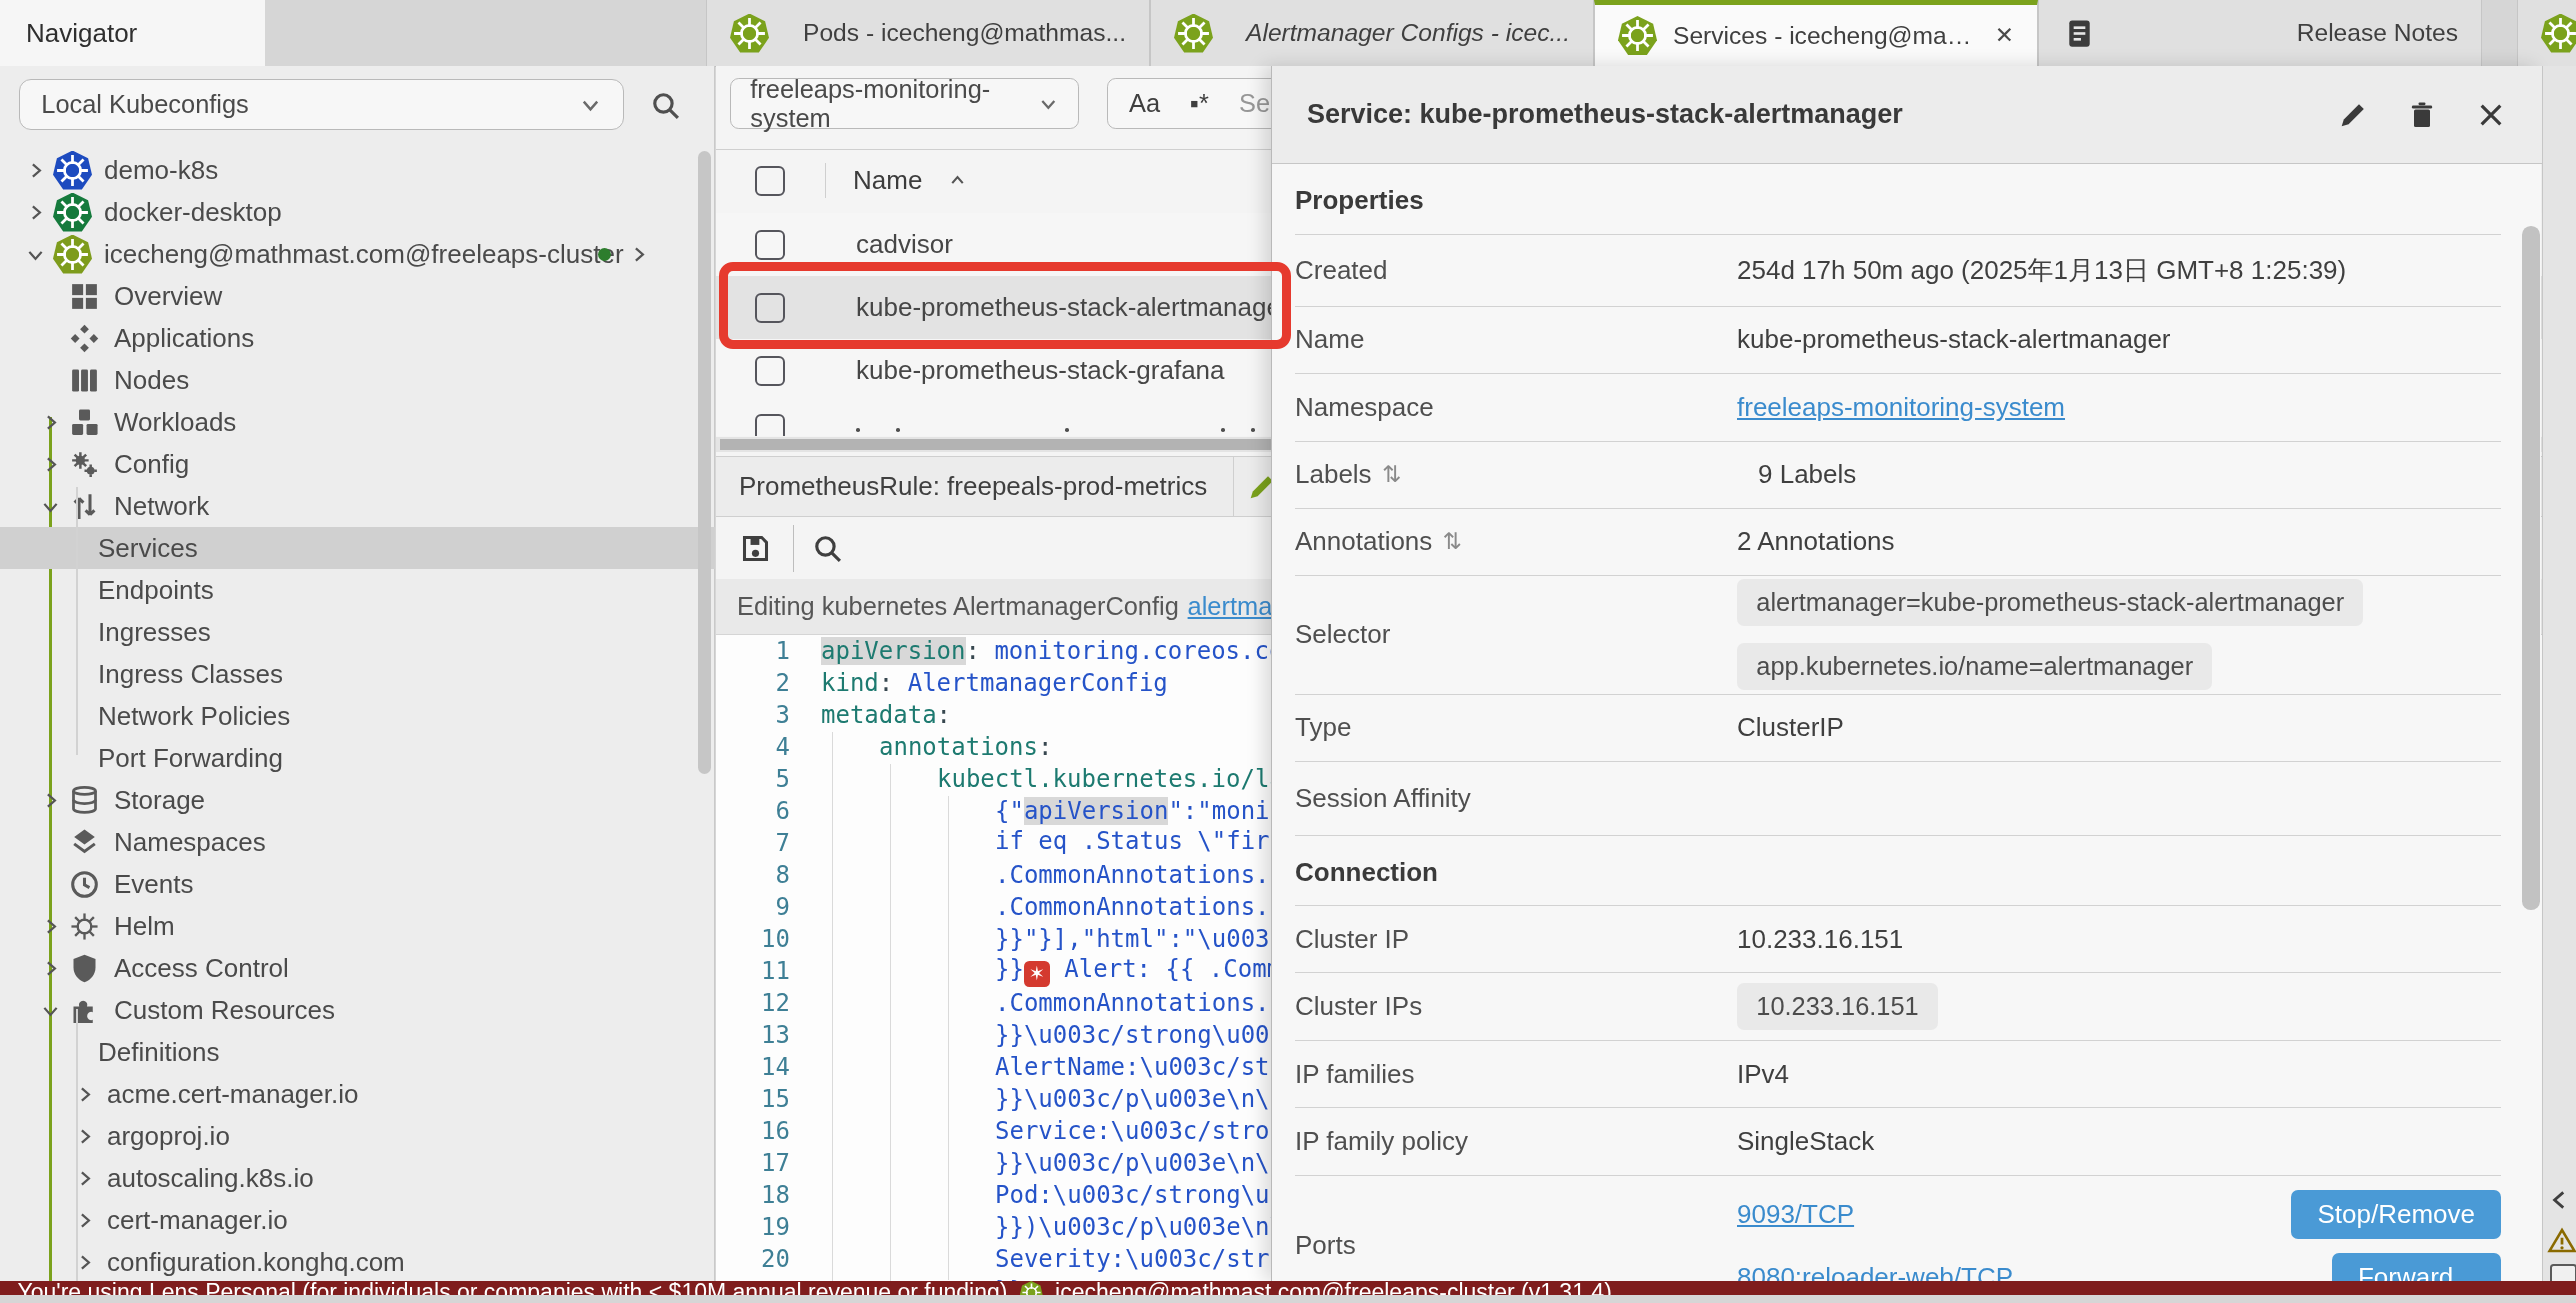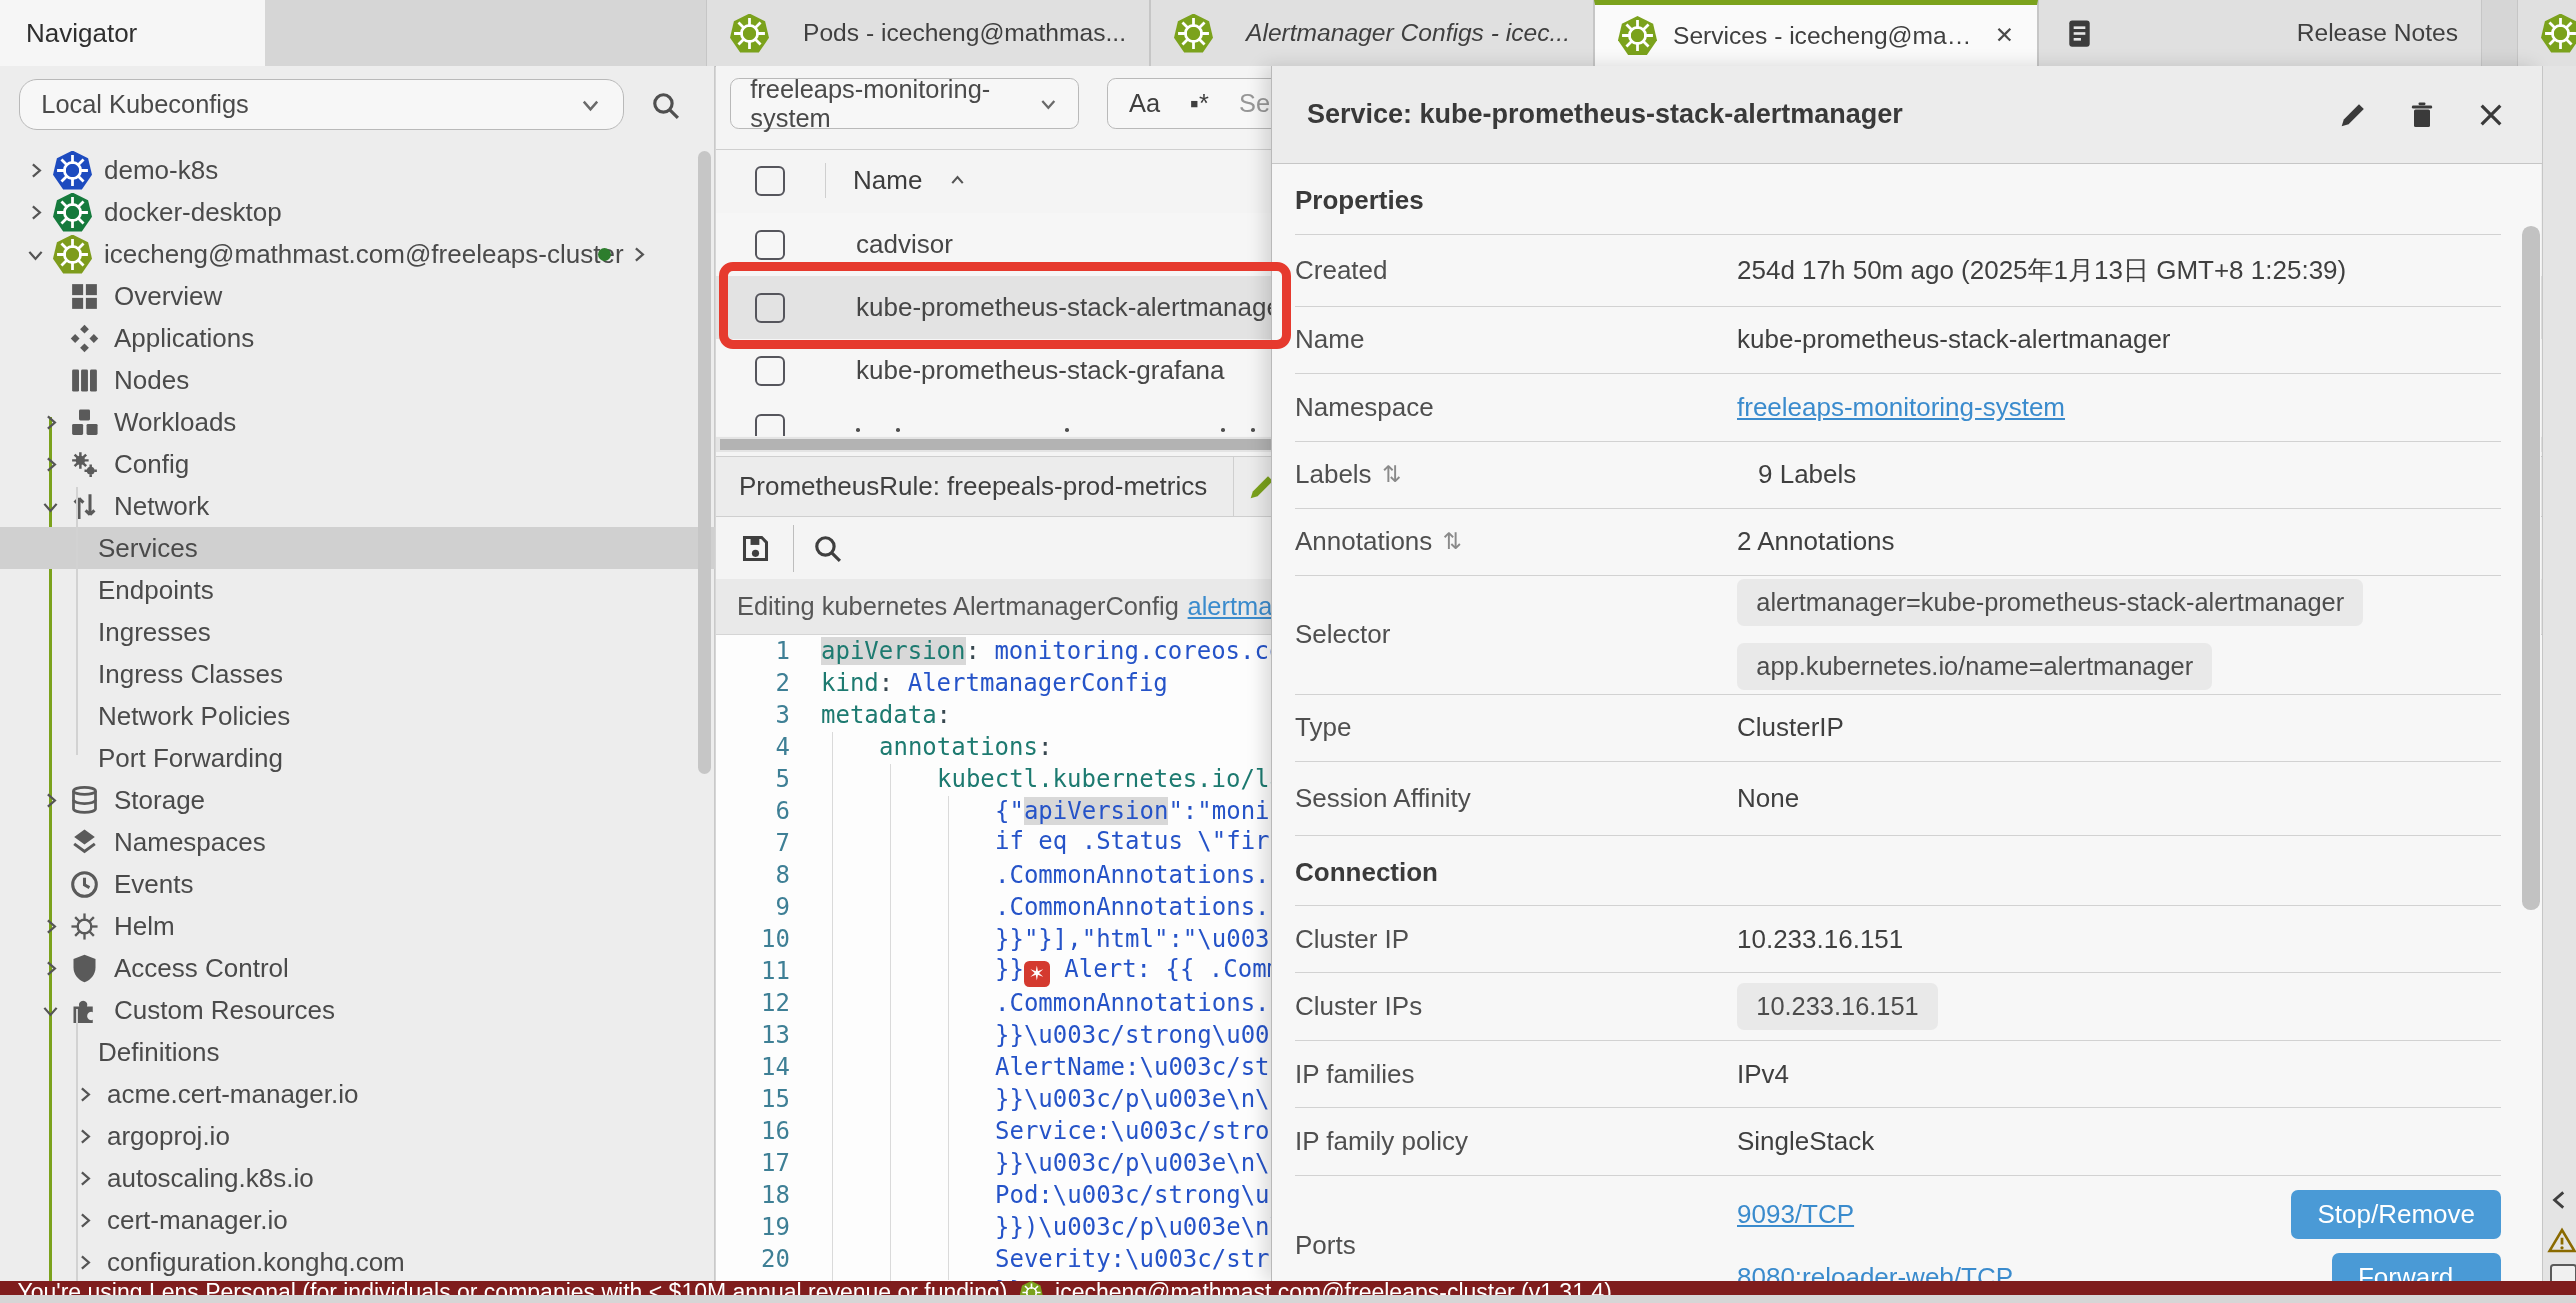--- a/index.html
+++ b/index.html
@@ -19,21 +19,21 @@
   .tab.active{background:#fafafa;border-top:5.3px solid #7ba21c;}
   .tab.italic .tab-label{font-style:italic;}
   .tab-label{white-space:nowrap;overflow:hidden;text-overflow:ellipsis;flex:1;}
   .tab-close{font-size:23px;color:#4a4a4a;margin-left:5.3px;}
   .k8s-badge{width:39px;height:39px;flex:0 0 39px;display:flex;align-items:center;justify-content:center;
              clip-path:polygon(50% 0%,90% 20%,100% 62%,74% 100%,26% 100%,0% 62%,10% 20%);}
   .doc-badge{width:35px;height:39px;flex:0 0 35px;color:#3c3c3c;}
 
   
   #sidebar{left:0;top:66px;width:715px;height:1215px;background:#ededed;border-right:0.9px solid #c9c9c9;box-sizing:border-box;}
-  #kubesel{left:19.3px;top:13px;width:605px;height:51px;background:#f7f7f7;border:1.8px solid #b9b9b9;border-radius:18px;
+  #kubesel{left:19.3px;top:13px;width:605px;height:51px;background:#f7f7f7;border:1.8px solid #b9b9b9;border-radius:12px;
            display:flex;align-items:center;justify-content:space-between;padding:0 21px;box-sizing:border-box;
            font-size:25.4px;color:#4a4a4a;}
   #sidebar-search{left:649px;top:23px;width:33px;height:33px;color:#4f4f4f;}
   #treewrap{left:0;top:83px;width:715px;height:1132px;overflow:hidden;}
   .trow{position:relative;height:42px;display:flex;align-items:center;font-size:26px;color:#4a4a4a;white-space:nowrap;}
   .trow.selected{background:#d0d0d0;}
   .tchev{position:absolute;width:21px;height:21px;color:#555;}
   .ticon{position:absolute;width:33px;height:33px;display:flex;align-items:center;justify-content:center;color:#5a5a5a;}
   .ticon.cluster{clip-path:polygon(50% 0%,90% 20%,100% 62%,74% 100%,26% 100%,0% 62%,10% 20%);width:39px;height:39px;}
   .tlabel{position:absolute;}
@@ -738,21 +738,20 @@
         <div class="drow" style="height: 67px;">
           <span class="dlabel">
             <span>Type</span>
           </span>
           <span class="dvalue">ClusterIP</span>
         </div>
         <div class="drow" style="height: 74px;">
           <span class="dlabel">
             <span>Session Affinity</span>
           </span>
-          <span class="dvalue">None</span>
         </div>
         <div class="sect-h">Connection</div>
         <div class="drow" style="height: 67px;">
           <span class="dlabel">
             <span>Cluster IP</span>
           </span>
           <span class="dvalue">10.233.16.151</span>
         </div>
         <div class="drow" style="height: 68px;">
           <span class="dlabel">

